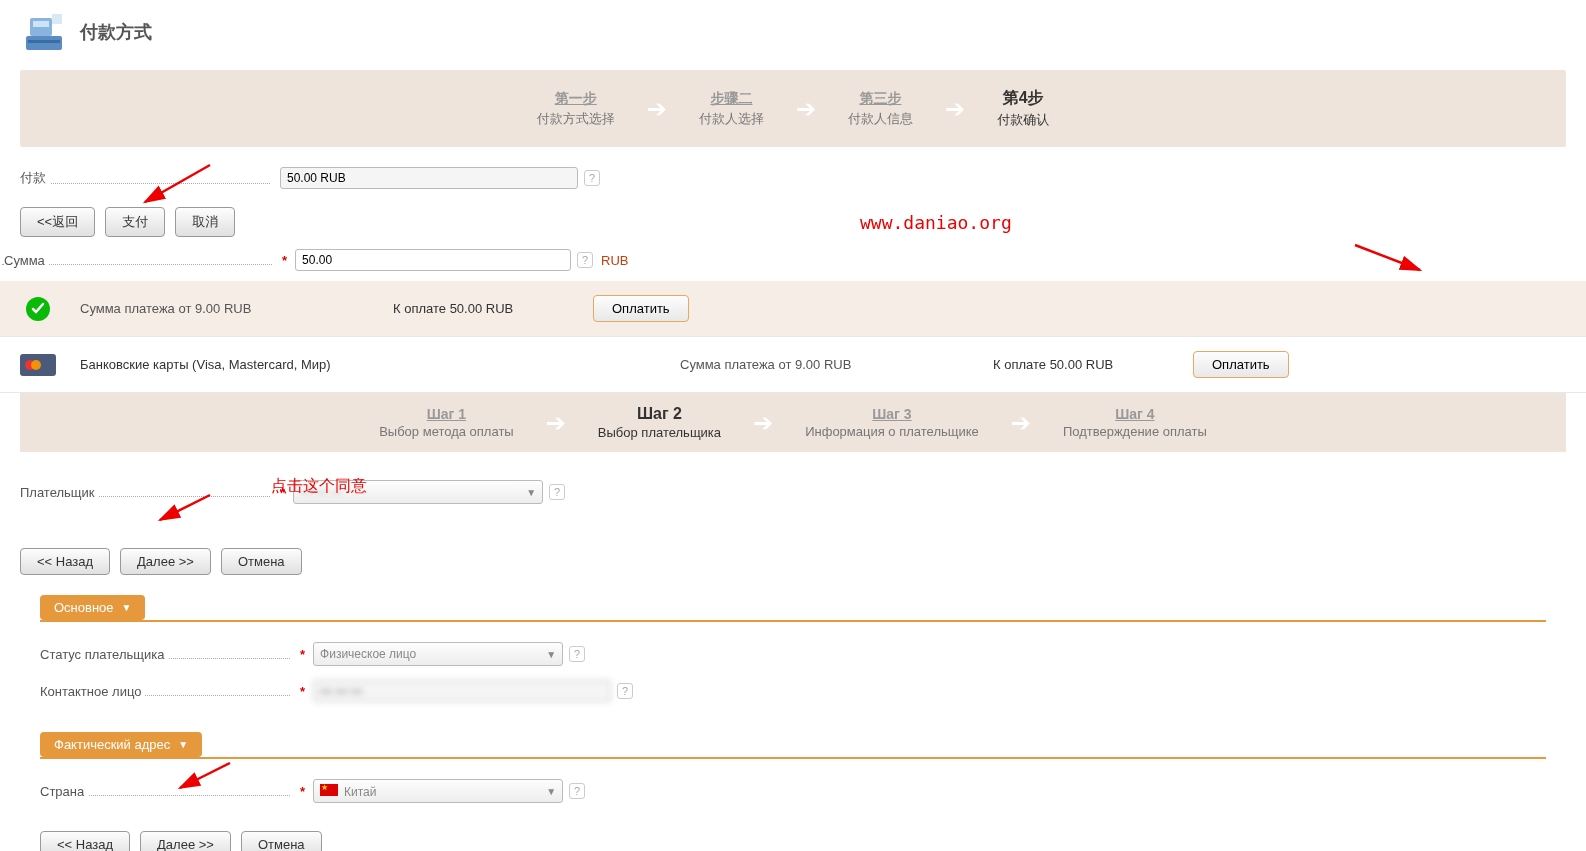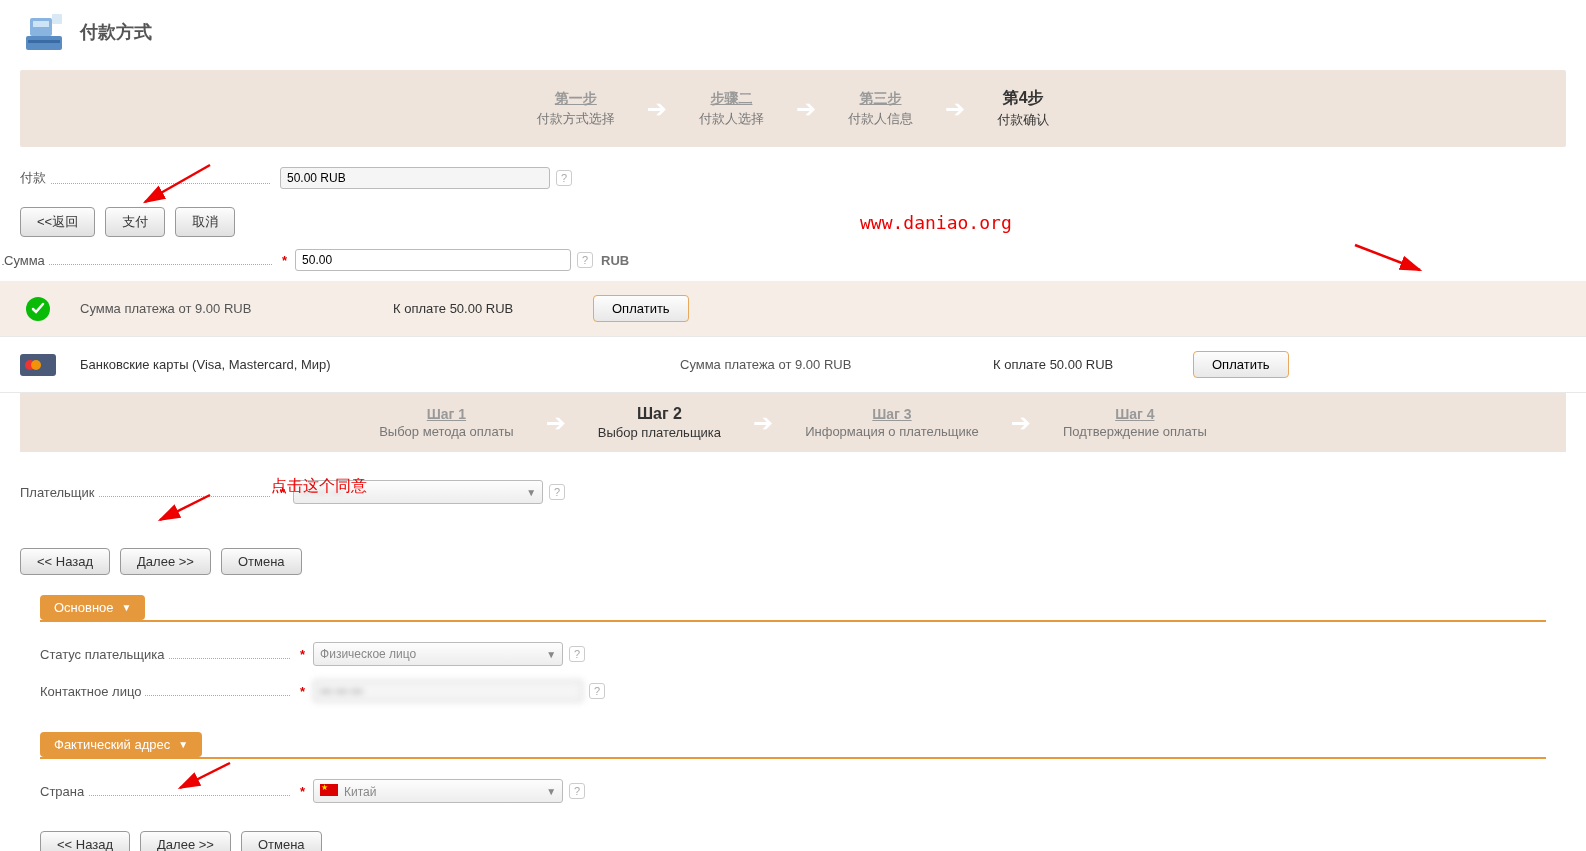--- a/index.html
+++ b/index.html
@@ -17,25 +17,25 @@
 .step.active .step-sub { color: #333; }
 .arrow { color: #fff; font-size: 24px; padding: 0 12px; }
 
 .steps-bar2 { background: #eee4dc; padding: 12px 20px; margin: 0 20px 16px 20px; display: flex; justify-content: center; align-items: center; }
 
 .form-row { display: flex; align-items: center; padding: 4px 20px; margin-bottom: 6px; }
 .form-label { width: 260px; color: #555; position: relative; }
 .form-label::after { content: ""; position: absolute; bottom: 3px; left: 0; right: 10px; border-bottom: 1px dotted #aaa; z-index: -1; }
 .form-label span { background: #fff; padding-right: 4px; position: relative; z-index: 1; }
 .req { color: #d00; font-weight: bold; margin-right: 8px; }
-.text-input { width: 270px; height: 22px; border: 1px solid #bbb; border-radius: 3px; padding: 2px 6px; background: #f5f5f5; font-size: 12px; }
+.text-input { width: 298px; height: 22px; border: 1px solid #bbb; border-radius: 3px; padding: 2px 6px; background: #f5f5f5; font-size: 12px; }
 .select-input { width: 250px; height: 24px; border: 1px solid #bbb; border-radius: 3px; padding: 2px 6px; background: linear-gradient(#fdfdfd,#ededed); font-size: 12px; color: #888; display: flex; align-items: center; justify-content: space-between; }
 .select-input .caret { color: #888; font-size: 10px; }
 .help-q { width: 16px; height: 16px; border: 1px solid #ccc; border-radius: 3px; text-align: center; font-size: 11px; color: #aaa; margin-left: 6px; display: inline-flex; align-items: center; justify-content: center; }
-.after-text { margin-left: 8px; color: #737373; font-weight: bold; }
+.after-text { margin-left: 8px; color: #c2410c; }
 
 .btn-row { padding: 8px 20px; display: flex; gap: 10px; }
 .btn { border: 1px solid #999; border-radius: 4px; padding: 5px 16px; background: linear-gradient(#fdfdfd,#e0e0e0); cursor: pointer; font-size: 13px; color: #333; }
 
 .watermark { color: #e00; font-family: monospace; font-size: 18px; position: absolute; }
 
 .pay-row { display: flex; align-items: center; padding: 14px 20px; border-bottom: 1px solid #e8e8e8; }
 .pay-row.highlight { background: #f5ede6; }
 .pay-icon { width: 36px; height: 24px; margin-right: 24px; display: flex; align-items: center; justify-content: center; }
 .pay-name { flex: 0 0 600px; color: #333; }

